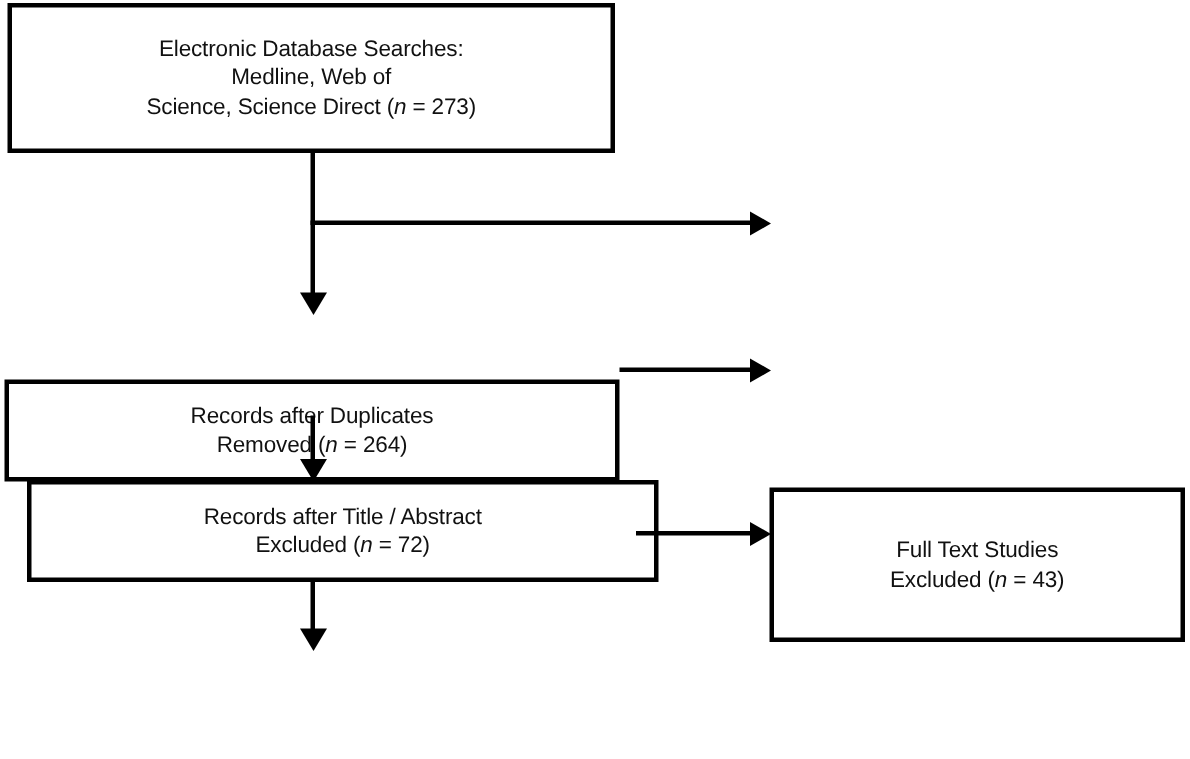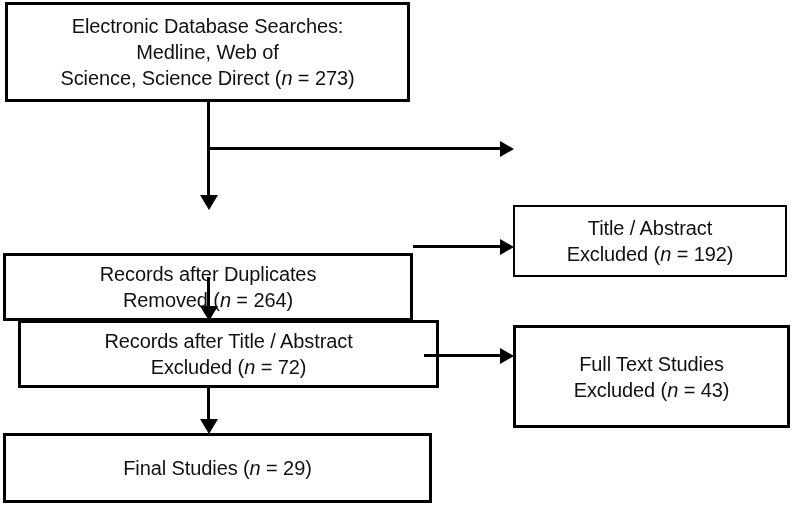--- a/index.html
+++ b/index.html
@@ -20,21 +20,21 @@
     position: absolute;
     box-sizing: border-box;
     border: 3px solid #000000;
     background: #ffffff;
     display: flex;
     align-items: center;
     justify-content: center;
     text-align: center;
     color: #111111;
     font-family: "Liberation Sans", sans-serif;
-    font-size: 20px;
+    font-size: 15px;
     line-height: 1.30;
     letter-spacing: -0.1px;
   }
   .flow-box .box-text {
     display: block;
     padding: 0 6px;
     white-space: pre-line;
   }
   .flow-box.thin-border {
     border-width: 2.5px;
@@ -87,29 +87,22 @@
   <div class="flow-box" style="left:3px; top:209px; width:410px; height:68px;margin-top:44px;">
     <span class="box-text">Records after Duplicates
 Removed (<span class="ital">n</span> = 264)</span>
   </div>
 
   <div class="flow-box" style="left:18px; top:320px; width:421px; height:68px;">
     <span class="box-text">Records after Title / Abstract
 Excluded (<span class="ital">n</span> = 72)</span>
   </div>
 
-  <div class="flow-box" style="left:3px; top:433px; width:429px; height:70px;">
-    <span class="box-text">Final Studies (<span class="ital">n</span> = 29)</span>
-  </div>
 
 
-  <div class="flow-box thin-border" style="left:513px; top:205px; width:274px; height:72px;">
-    <span class="box-text">Title / Abstract
-Excluded (<span class="ital">n</span> = 192)</span>
-  </div>
 
   <div class="flow-box" style="left:513px; top:325px; width:277px; height:103px;align-items:center;">
     <span class="box-text">Full Text Studies
 Excluded (<span class="ital">n</span> = 43)</span>
   </div>
 
   <div class="conn v-line" style="left:207px; top:102px; height:95px;"></div>
   <div class="arrow-down" style="left:199.5px; top:195px;"></div>
 
   <div class="conn h-line" style="left:207px; top:147px; width:295px;"></div>

